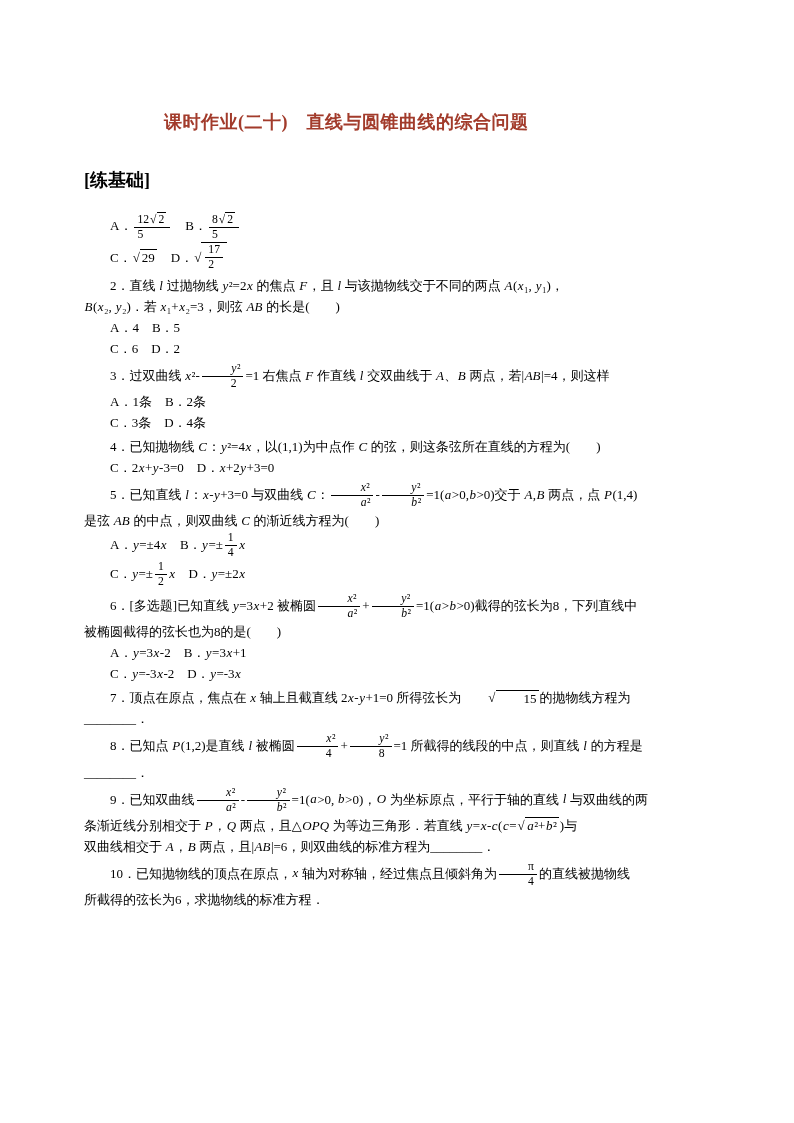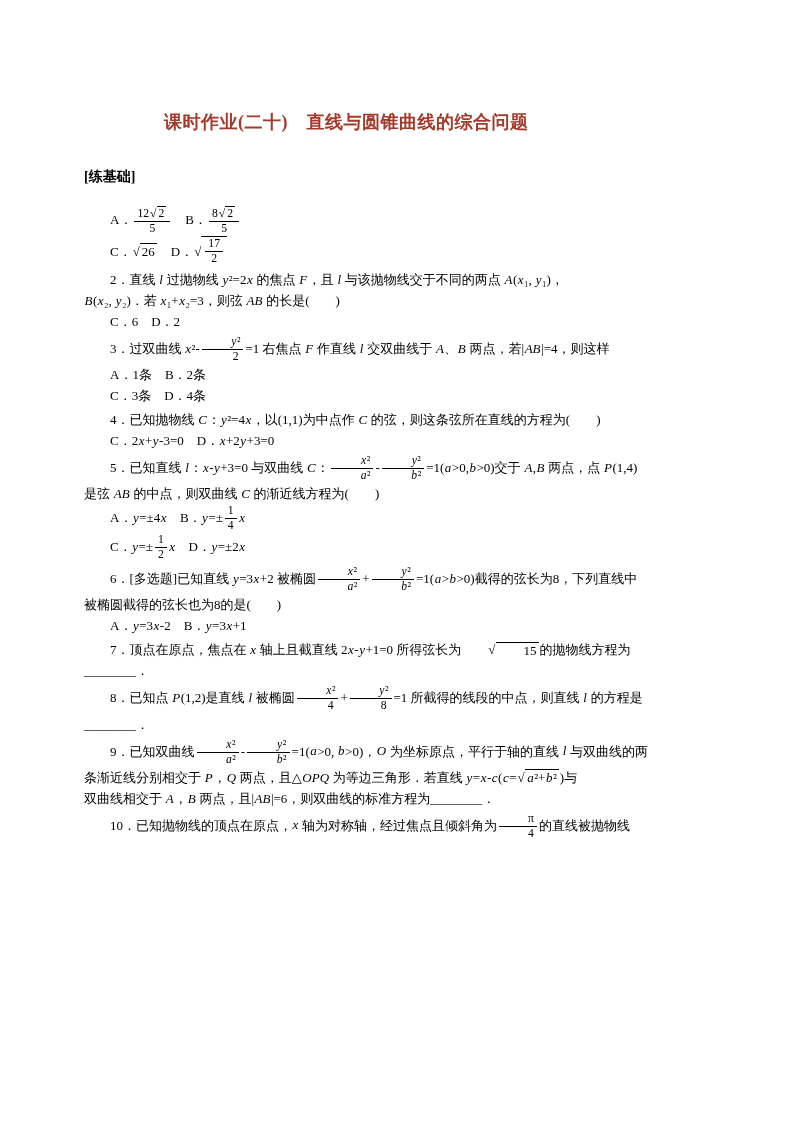--- a/index.html
+++ b/index.html
@@ -7,29 +7,29 @@
   .page{
     width:794px;height:1030px;background:#ffffff;box-sizing:border-box;
     padding:110px 84px 30px 84px;
     font-family:"Liberation Serif","DejaVu Serif",serif;
     font-size:13px;color:#000;overflow:hidden;
   }
   .title{
     font-size:18px;font-weight:bold;margin:0 0 34px 80px;
     letter-spacing:0.5px;white-space:nowrap;
   }
-  .section{font-weight:bold;font-size:14px;margin:0 0 20px 0;}
+  .section{font-weight:bold;font-size:18px;margin:0 0 20px 0;}
   .q{margin:0 0 3px 0;}
   .line{margin:0;line-height:21px;white-space:nowrap;}
   .stem{text-indent:2em;}
   .opts{padding-left:2em;}
   .cont{}
   .line i{font-style:italic;padding:0 0.5px;}
   .frac{
-    display:inline-block;vertical-align:middle;text-align:center;
+    display:inline-block;vertical-align:middle;
     margin:0 2px;font-size:0.9em;line-height:1.2;
   }
   .fn,.fd{display:block;padding:0 3px;}
   .fd{border-top:1px solid #000;}
   .sqrt{display:inline-flex;align-items:center;margin:0 1px;}
   .rs{line-height:1;}
   .rb{border-top:1px solid #000;padding:0 2px;line-height:1.2;}
 </style>
 </head>
 <body>
@@ -43,30 +43,31 @@
   <div class="q">
     <p class="line opts">A．<span class="frac"><span class="fn">12<span class="sqrt">
               <span class="rs">√</span>
               <span class="rb">2</span>
             </span></span><span class="fd">5</span></span>　B．<span class="frac"><span class="fn">8<span class="sqrt">
               <span class="rs">√</span>
               <span class="rb">2</span>
             </span></span><span class="fd">5</span></span></p>
     <p class="line opts">C．<span class="sqrt">
           <span class="rs">√</span>
-          <span class="rb">26</span>
+          <span class="rb">29</span>
         </span>　D．<span class="sqrt">
           <span class="rs">√</span>
           <span class="rb"><span class="frac"><span class="fn">17</span><span class="fd">2</span></span></span>
         </span></p>
   </div>
 
   <div class="q">
     <p class="line stem">2．直线 <i>l</i> 过抛物线 <i>y</i>²=2<i>x</i> 的焦点 <i>F</i>，且 <i>l</i> 与该抛物线交于不同的两点 <i>A</i>(<i>x</i>₁, <i>y</i>₁)，</p>
     <p class="line cont"><i>B</i>(<i>x</i>₂, <i>y</i>₂)．若 <i>x</i>₁+<i>x</i>₂=3，则弦 <i>AB</i> 的长是(　　)</p>
+    <p class="line opts">A．4　B．5</p>
     <p class="line opts">C．6　D．2</p>
   </div>
 
   <div class="q">
     <p class="line stem">3．过双曲线 <i>x</i>²-<span class="frac"><span class="fn"><i>y</i>²</span><span class="fd">2</span></span>=1 右焦点 <i>F</i> 作直线 <i>l</i> 交双曲线于 <i>A</i>、<i>B</i> 两点，若|<i>AB</i>|=4，则这样</p>
     <p class="line opts">A．1条　B．2条</p>
     <p class="line opts">C．3条　D．4条</p>
   </div>
 
   <div class="q">
@@ -78,20 +79,21 @@
     <p class="line stem">5．已知直线 <i>l</i>：<i>x</i>-<i>y</i>+3=0 与双曲线 <i>C</i>：<span class="frac"><span class="fn"><i>x</i>²</span><span class="fd"><i>a</i>²</span></span>-<span class="frac"><span class="fn"><i>y</i>²</span><span class="fd"><i>b</i>²</span></span>=1(<i>a</i>&gt;0,<i>b</i>&gt;0)交于 <i>A</i>,<i>B</i> 两点，点 <i>P</i>(1,4)</p>
     <p class="line cont">是弦 <i>AB</i> 的中点，则双曲线 <i>C</i> 的渐近线方程为(　　)</p>
     <p class="line opts">A．<i>y</i>=±4<i>x</i>　B．<i>y</i>=±<span class="frac"><span class="fn">1</span><span class="fd">4</span></span><i>x</i></p>
     <p class="line opts">C．<i>y</i>=±<span class="frac"><span class="fn">1</span><span class="fd">2</span></span><i>x</i>　D．<i>y</i>=±2<i>x</i></p>
   </div>
 
   <div class="q">
     <p class="line stem">6．[多选题]已知直线 <i>y</i>=3<i>x</i>+2 被椭圆<span class="frac"><span class="fn"><i>x</i>²</span><span class="fd"><i>a</i>²</span></span>+<span class="frac"><span class="fn"><i>y</i>²</span><span class="fd"><i>b</i>²</span></span>=1(<i>a</i>&gt;<i>b</i>&gt;0)截得的弦长为8，下列直线中</p>
     <p class="line cont">被椭圆截得的弦长也为8的是(　　)</p>
     <p class="line opts">A．<i>y</i>=3<i>x</i>-2　B．<i>y</i>=3<i>x</i>+1</p>
+    <p class="line opts">C．<i>y</i>=-3<i>x</i>-2　D．<i>y</i>=-3<i>x</i></p>
   </div>
 
   <div class="q">
     <p class="line stem">7．顶点在原点，焦点在 <i>x</i> 轴上且截直线 2<i>x</i>-<i>y</i>+1=0 所得弦长为<span class="sqrt">
           <span class="rs">√</span>
           <span class="rb">15</span>
         </span>的抛物线方程为</p>
     <p class="line cont">________．</p>
   </div>
 
@@ -104,15 +106,16 @@
     <p class="line stem">9．已知双曲线<span class="frac"><span class="fn"><i>x</i>²</span><span class="fd"><i>a</i>²</span></span>-<span class="frac"><span class="fn"><i>y</i>²</span><span class="fd"><i>b</i>²</span></span>=1(<i>a</i>&gt;0, <i>b</i>&gt;0)，<i>O</i> 为坐标原点，平行于轴的直线 <i>l</i> 与双曲线的两</p>
     <p class="line cont">条渐近线分别相交于 <i>P</i>，<i>Q</i> 两点，且△<i>OPQ</i> 为等边三角形．若直线 <i>y</i>=<i>x</i>-<i>c</i>(<i>c</i>=<span class="sqrt">
           <span class="rs">√</span>
           <span class="rb"><i>a</i>²+<i>b</i>²</span>
         </span>)与</p>
     <p class="line cont">双曲线相交于 <i>A</i>，<i>B</i> 两点，且|<i>AB</i>|=6，则双曲线的标准方程为________．</p>
   </div>
 
   <div class="q">
     <p class="line stem">10．已知抛物线的顶点在原点，<i>x</i> 轴为对称轴，经过焦点且倾斜角为<span class="frac"><span class="fn">π</span><span class="fd">4</span></span>的直线被抛物线</p>
+    <p class="line cont">所截得的弦长为6，求抛物线的标准方程．</p>
   </div>
 
 </div>
 
 </body></html>

